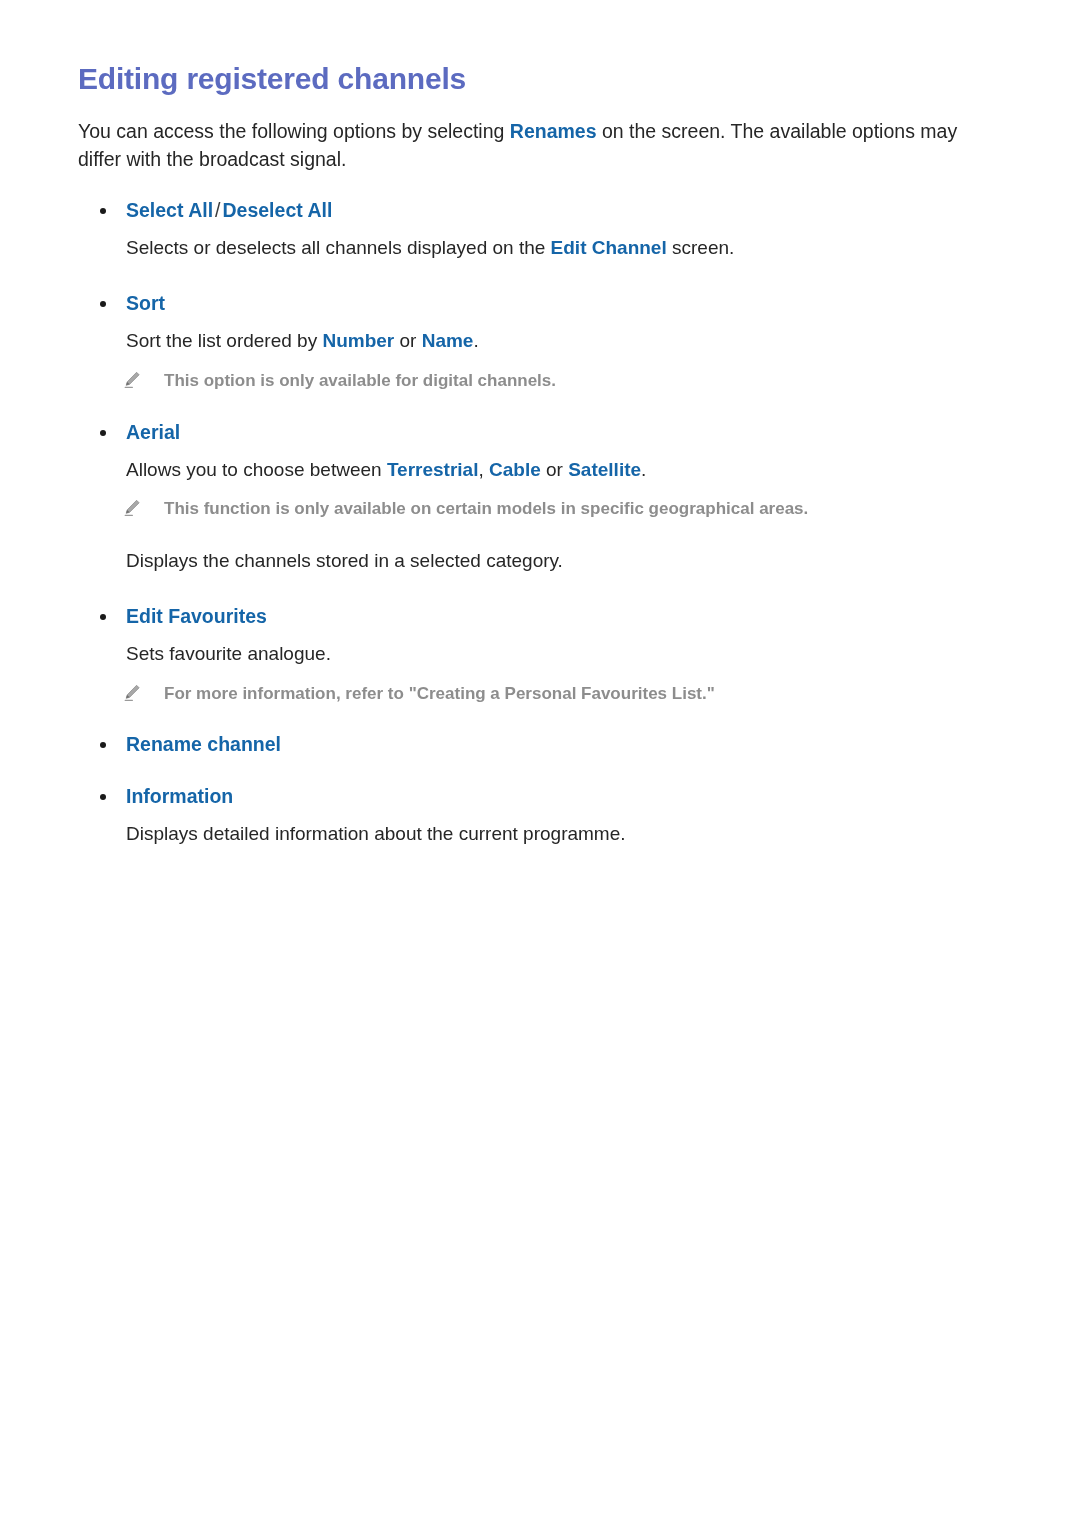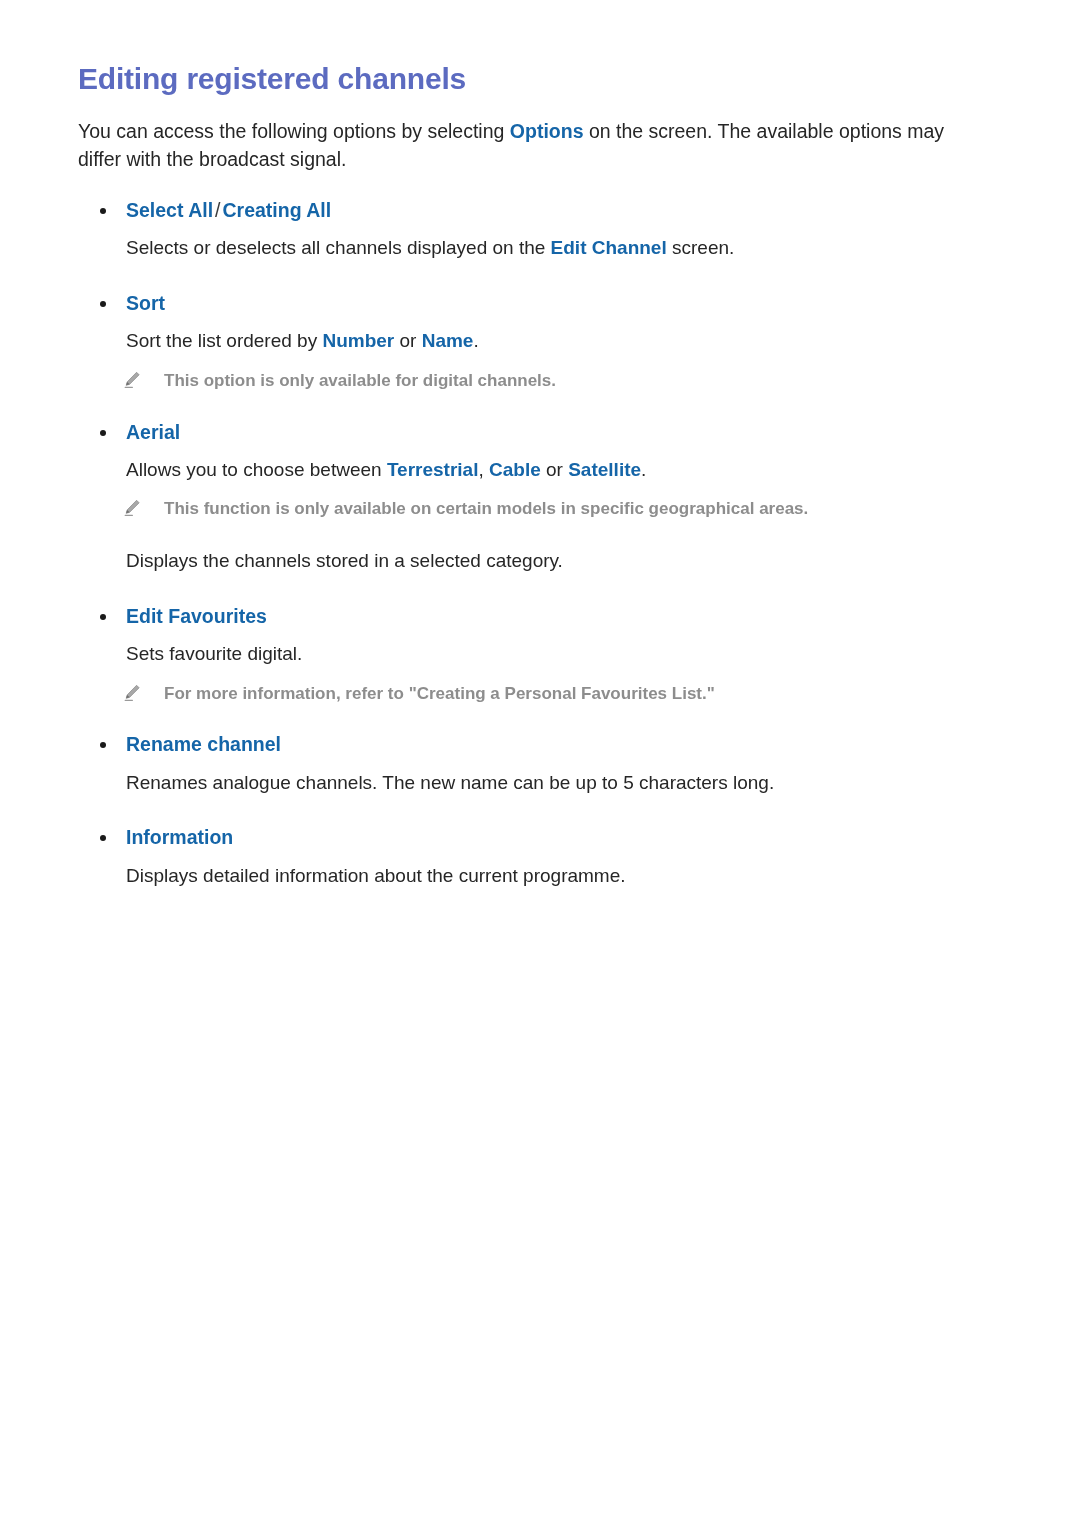--- a/index.html
+++ b/index.html
@@ -106,25 +106,25 @@
 
   .gap-sm { height: 14px; }
 </style>
 </head>
 <body>
 
 <div class="page">
 
   <h1 class="page-title">Editing registered channels</h1>
 
-  <p class="intro"><span>You can access the following options by selecting </span><span class="hl" style="color:#1565a8;font-weight:bold;">Options</span><span> on the screen. The available options may differ with the broadcast signal.</span></p>
-
-  <div class="option-block">
-    <div class="option-head">
-      <span class="bullet"></span><span>Select All</span><span class="sep">/</span><span>Creating All</span>
+  <p class="intro"><span>You can access the following options by selecting </span><span class="hl" style="color:#1565a8;font-weight:bold;">Renames</span><span> on the screen. The available options may differ with the broadcast signal.</span></p>
+
+  <div class="option-block">
+    <div class="option-head">
+      <span class="bullet"></span><span>Select All</span><span class="sep">/</span><span>Deselect All</span>
     </div>
     <div class="option-desc"><span>Selects or deselects all channels displayed on the </span><span class="hl">Edit Channel</span><span> screen.</span></div>
   </div>
 
   <div class="gap-sm"></div>
 
   <div class="option-block">
     <div class="option-head">
       <span class="bullet"></span><span>Sort</span>
     </div>
@@ -165,40 +165,39 @@
   <div class="option-block">
     <div class="option-desc">Displays the channels stored in a selected category.</div>
   </div>
 
   <div class="gap-sm"></div>
 
   <div class="option-block">
     <div class="option-head">
       <span class="bullet"></span><span>Edit Favourites</span>
     </div>
-    <div class="option-desc">Sets favourite digital.</div>
+    <div class="option-desc">Sets favourite analogue.</div>
     <div class="note">
       <span class="pencil-icon">
         <svg viewBox="0 0 20 20" width="20" height="20" xmlns="http://www.w3.org/2000/svg">
           <path d="M14.6 2.3 L17.1 4.8 L7.6 14.3 L4.2 15.3 L5.2 11.9 Z" fill="#a8a8a8" stroke="#8f8f8f" stroke-width="0.8" stroke-linejoin="round"></path>
           <path d="M5.2 11.9 L7.6 14.3 L4.2 15.3 Z" fill="#6f6f6f"></path>
           <path d="M3.2 17.3 L10.4 17.3" stroke="#9a9a9a" stroke-width="1.3" stroke-linecap="round"></path>
         </svg>
       </span>
       <span>For more information, refer to "Creating a Personal Favourites List."</span>
     </div>
   </div>
 
   <div class="gap-sm"></div>
 
   <div class="option-block">
     <div class="option-head">
       <span class="bullet"></span><span>Rename channel</span>
     </div>
-    <div class="option-desc">Renames analogue channels. The new name can be up to 5 characters long.</div>
   </div>
 
   <div class="gap-sm"></div>
 
   <div class="option-block">
     <div class="option-head">
       <span class="bullet"></span><span>Information</span>
     </div>
     <div class="option-desc">Displays detailed information about the current programme.</div>
   </div>

